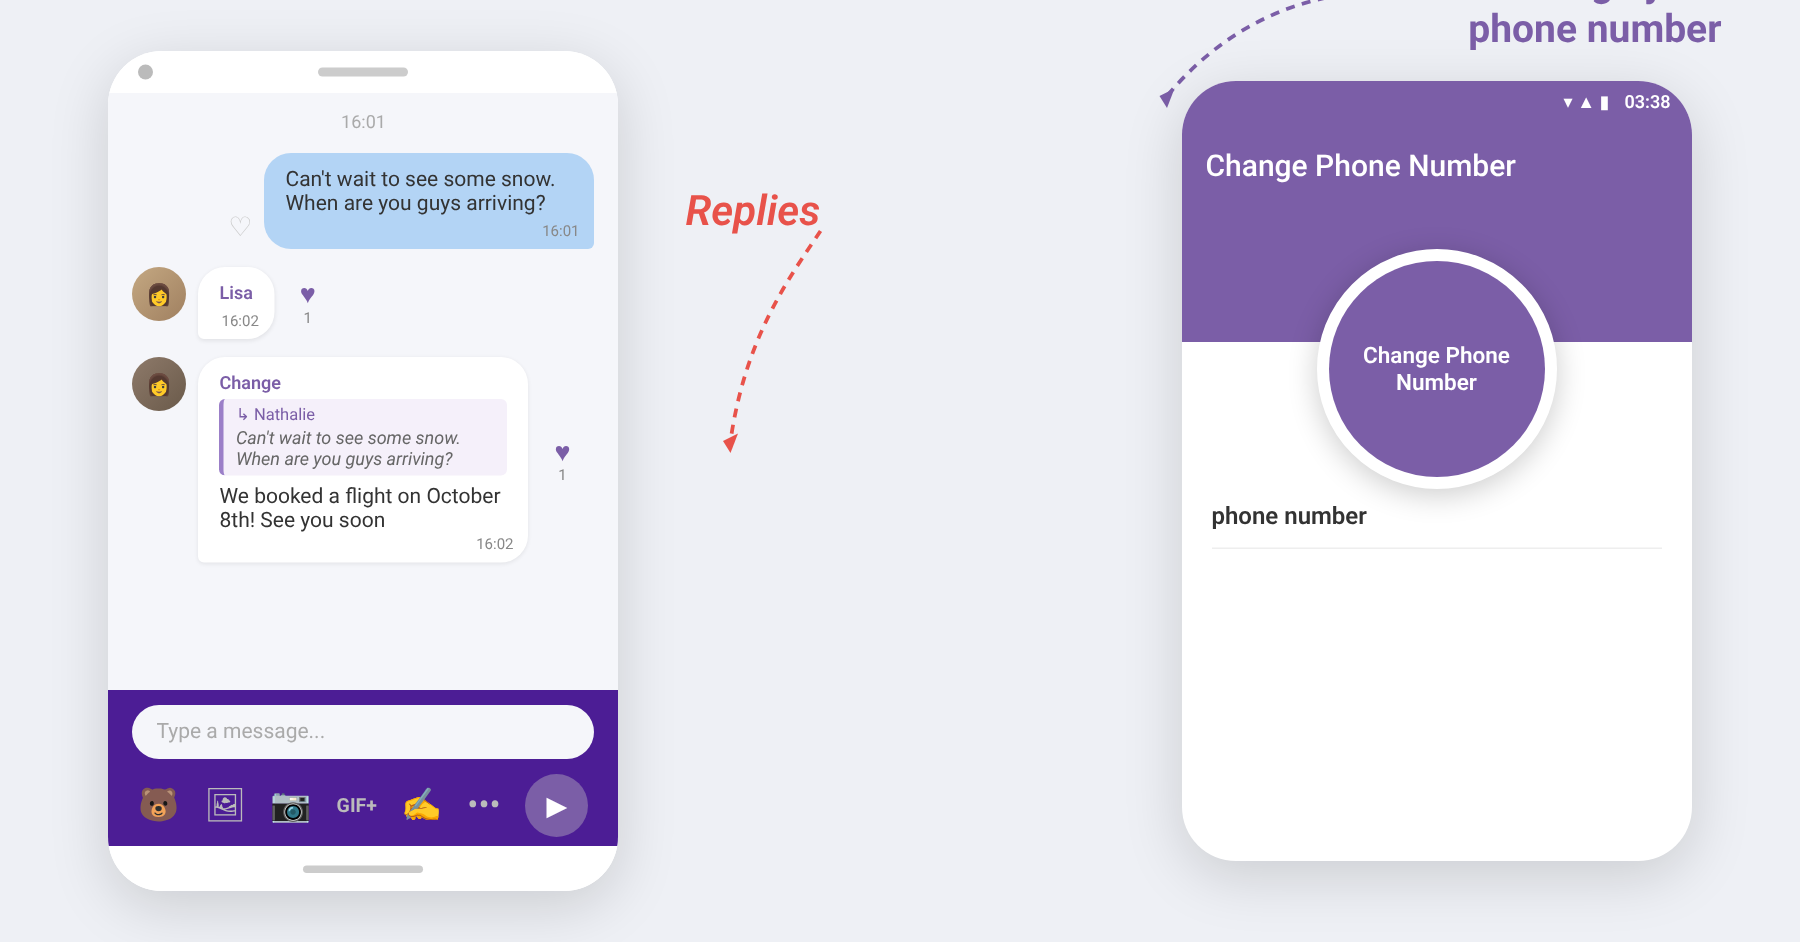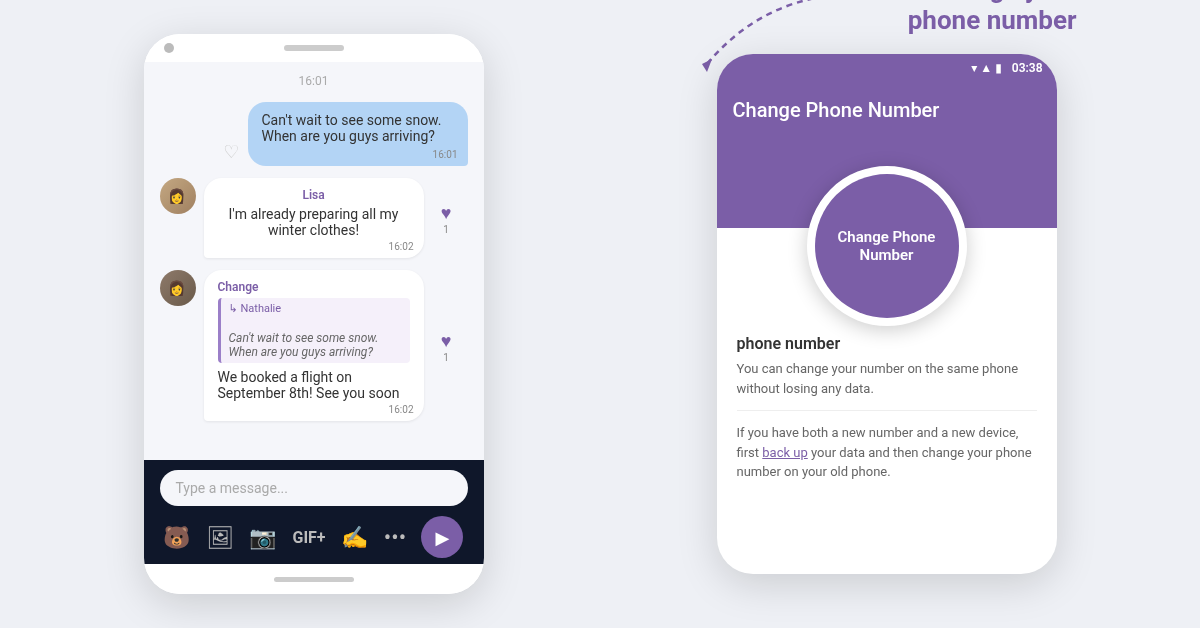--- a/index.html
+++ b/index.html
@@ -146,29 +146,29 @@
       background: #f5f0fa;
       border-left: 3px solid #9b7fc8;
       padding: 4px 8px;
       border-radius: 4px;
       margin-bottom: 6px;
       font-size: 12px;
     }
     .reply-quote-name {
       font-size: 11px;
       color: #7b5ea7;
-      margin-bottom: 16px;
+      margin-bottom: 2px;
     }
     .reply-quote-text {
       color: #666;
       font-style: italic;
     }
     
     .input-area {
-      background: #0f172a;
+      background: #4c1d95;
       padding: 10px 16px 6px;
     }
     .input-field {
       background: #f5f6fa;
       border-radius: 24px;
       padding: 10px 16px;
       color: #aaa;
       font-size: 14px;
       margin-bottom: 10px;
     }
@@ -370,21 +370,20 @@
           </div>
         </div>
 
         <div class="bubble-in-wrap">
           <div class="avatar">
             <div class="avatar-img avatar-lisa">👩</div>
           </div>
           <div style="position:relative; max-width: 220px; text-align: center;">
             <div class="bubble-in">
               <div class="bubble-in-name">Lisa</div>
-              <span>I'm already preparing all my winter clothes!</span>
               <span class="bubble-time">16:02</span>
             </div>
             <div class="bubble-in-heart">
               <span>♥</span>
               <span class="heart-count">1</span>
             </div>
           </div>
         </div>
 
         <div class="bubble-in-wrap">
@@ -393,50 +392,58 @@
           </div>
           <div style="position:relative; max-width: 220px;">
             <div class="bubble-in">
               <div class="bubble-in-name">Change</div>
               <div class="reply-quote">
                 <div class="reply-quote-name">
                   ↳ <span>Nathalie</span>
                 </div>
                 <div class="reply-quote-text">Can't wait to see some snow. When are you guys arriving?</div>
               </div>
-              <span>We booked a flight on September 8th! See you soon</span>
+              <span>We booked a flight on October 8th! See you soon</span>
               <span class="bubble-time">16:02</span>
             </div>
             <div class="bubble-in-heart">
               <span>♥</span>
               <span class="heart-count">1</span>
             </div>
           </div>
         </div>
 
       </div>
 
       <div class="input-area">
         <div class="input-field">Type a message...</div>
         <div class="toolbar-icons">
           <span class="tool-icon">🐻</span>
           <span class="tool-icon">🖼</span>
           <span class="tool-icon">📷</span>
-          <span class="tool-icon" style="font-size:16px;font-weight:bold;color:#bbb;">GIF+</span>
+          <span class="tool-icon" style="font-size:13px;font-weight:bold;color:#bbb;">GIF+</span>
           <span class="tool-icon">✍</span>
           <span class="tool-icon">•••</span>
           <div class="send-btn">▶</div>
         </div>
       </div>
     </div>
     <div class="phone-home-bar">
       <div class="home-bar"></div>
     </div>
   </div>
 
+  <div style="position:relative; width:220px; height:500px; flex-shrink:0;">
+    <div class="label-replies">Replies</div>
+
+    <svg style="position:absolute;top:80px;left:-10px;width:120px;height:160px;" viewBox="0 0 120 160">
+      <path d="M 80 10 C 60 40, 30 80, 20 150" stroke="#e8524a" stroke-width="2.5" fill="none" stroke-dasharray="6,5"></path>
+      <polygon points="15,150 25,145 20,158" fill="#e8524a"></polygon>
+    </svg>
+  </div>
 
   <div style="position:relative;margin-left:26px;">
 
     <div style="position:absolute; top:-80px; right:-20px; text-align:right;">
       <div style="color:#7b5ea7; font-size:26px; font-weight:700; line-height:1.2;">
         <span>Change your</span><br>
         <span>phone number</span>
       </div>
     </div>
 
@@ -463,22 +470,18 @@
       <div style="position:relative; height:90px; background:#7b5ea7; overflow:visible;">
         <div class="magnifier-circle">
           <div class="magnifier-inner">
             <span style="font-size:15px; font-weight:600; padding:10px; text-align:center;">Change Phone Number</span>
           </div>
         </div>
       </div>
 
       <div class="phone-right-content" style="margin-top:90px;">
         <div class="content-section-title">phone number</div>
-        <div class="content-section-text">You can change your number on the same phone without losing any data.</div>
         <div class="divider"></div>
-        <div class="content-section-text">
-          <span>If you have both a new number and a new device, first </span><span class="content-link">back up</span><span> your data and then change your phone number on your old phone.</span>
-        </div>
       </div>
     </div>
   </div>
 
 </div>
 
 </body></html>

